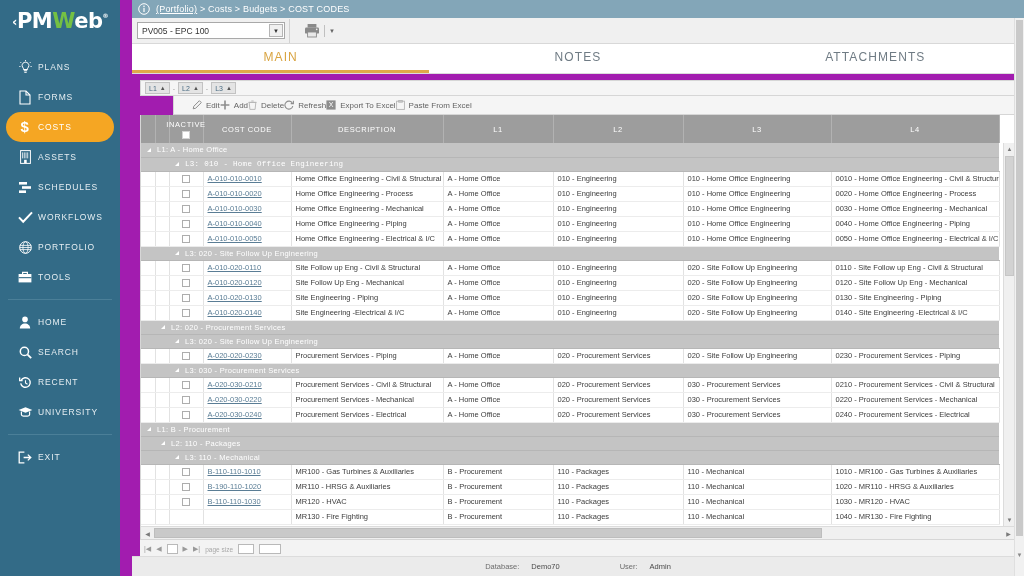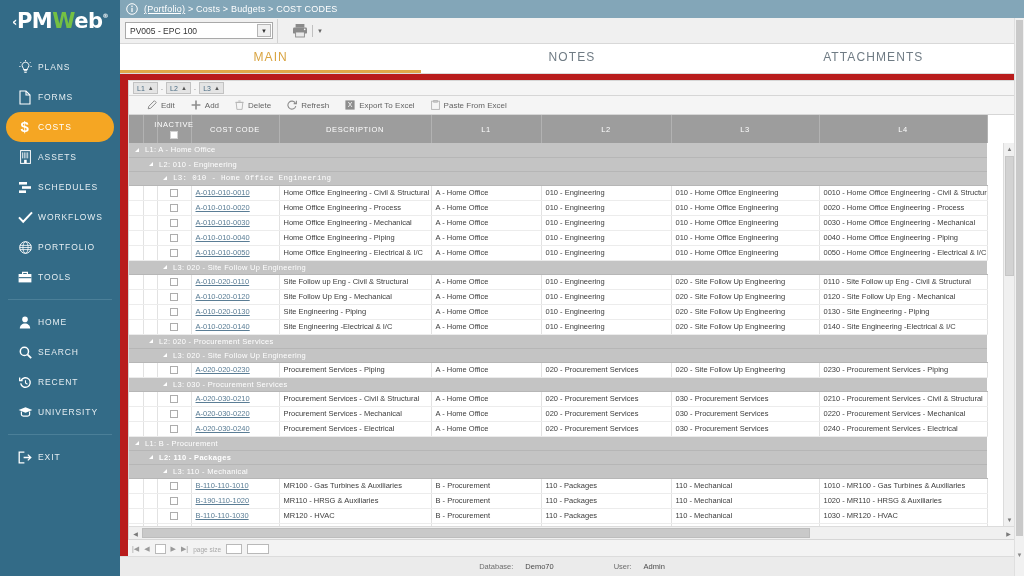--- a/index.html
+++ b/index.html
@@ -50,21 +50,21 @@
   .nav-ico {
     width: 26px; flex: 0 0 26px;
     display: flex; align-items: center; justify-content: center;
     color: #ffffff;
   }
   .nav-ico svg { display: block; }
   .nav-label { white-space: nowrap; }
   .nav-sep { height: 1px; background: #4b7f98; margin: 7px 8px; }
 
   
-  #main { flex: 1 1 auto; height: 576px; position: relative; background: #b91c1c; display: flex; flex-direction: column; }
+  #main { flex: 1 1 auto; height: 576px; position: relative; background: #a21caf; display: flex; flex-direction: column; padding-left: 12px; }
 
   .breadcrumb-bar {
     height: 18px; background: #83a6b8;
     display: flex; align-items: center;
     padding-left: 6px; color: #ffffff;
     font-size: 9px; gap: 6px;
     flex: 0 0 18px;
   }
   .info-ico { width: 12px; height: 12px; flex: 0 0 12px; }
   .crumbs { letter-spacing: 0.2px; }
@@ -129,22 +129,23 @@
     padding: 0 3px; font-size: 7px; color: #4a6b82; cursor: pointer;
   }
   .chip .up { font-size: 6px; color: #555; }
   .chip-dash { font-size: 7px; color: #999; }
 
   
   .actions-bar {
     height: 19px; background: #f5f5f5;
     border: 1px solid #d6d6d6; border-top: none;
     display: flex; align-items: center;
-    padding-left: 18px; gap: 16px;
+    padding-left: 18px; 
     flex: 0 0 19px;
+    margin-left: 33px;
   }
   .act {
     display: flex; align-items: center; gap: 4px;
     font-size: 8px; color: #646464; cursor: pointer;
   }
   .act svg { display: block; }
 
   
   .grid-outer {
     flex: 1 1 auto; min-height: 0;
@@ -581,28 +582,20 @@
                 <tr class="grp">
                   <td colspan="9">
                     <div class="grp-inner" style="padding-left: 2px;">
                       <span class="grp-tri"></span>
                       <span>L1: A - Home Office</span>
                     </div>
                   </td>
                 </tr>
                 <tr class="grp">
                   <td colspan="9">
-                    <div class="grp-inner" style="padding-left: 16px;">
-                      <span class="grp-tri"></span>
-                      <span>L2: 010 - Engineering</span>
-                    </div>
-                  </td>
-                </tr>
-                <tr class="grp">
-                  <td colspan="9">
                     <div class="grp-inner" style="padding-left: 30px; font-family: Liberation Mono, monospace;">
                       <span class="grp-tri"></span>
                       <span>L3: 010 - Home Office Engineering</span>
                     </div>
                   </td>
                 </tr>
                 <tr>
                   <td class="narrow"></td>
                   <td class="narrow"></td>
                   <td class="chk-cell"><span class="row-chk"></span></td>
@@ -780,21 +773,21 @@
                 <tr class="grp">
                   <td colspan="9">
                     <div class="grp-inner" style="padding-left: 2px;">
                       <span class="grp-tri"></span>
                       <span>L1: B - Procurement</span>
                     </div>
                   </td>
                 </tr>
                 <tr class="grp">
                   <td colspan="9">
-                    <div class="grp-inner" style="padding-left: 16px; font-weight: bold;">
+                    <div class="grp-inner" style="padding-left: 16px;">
                       <span class="grp-tri"></span>
                       <span>L2: 110 - Packages</span>
                     </div>
                   </td>
                 </tr>
                 <tr class="grp">
                   <td colspan="9">
                     <div class="grp-inner" style="padding-left: 30px;">
                       <span class="grp-tri"></span>
                       <span>L3: 110 - Mechanical</span>

